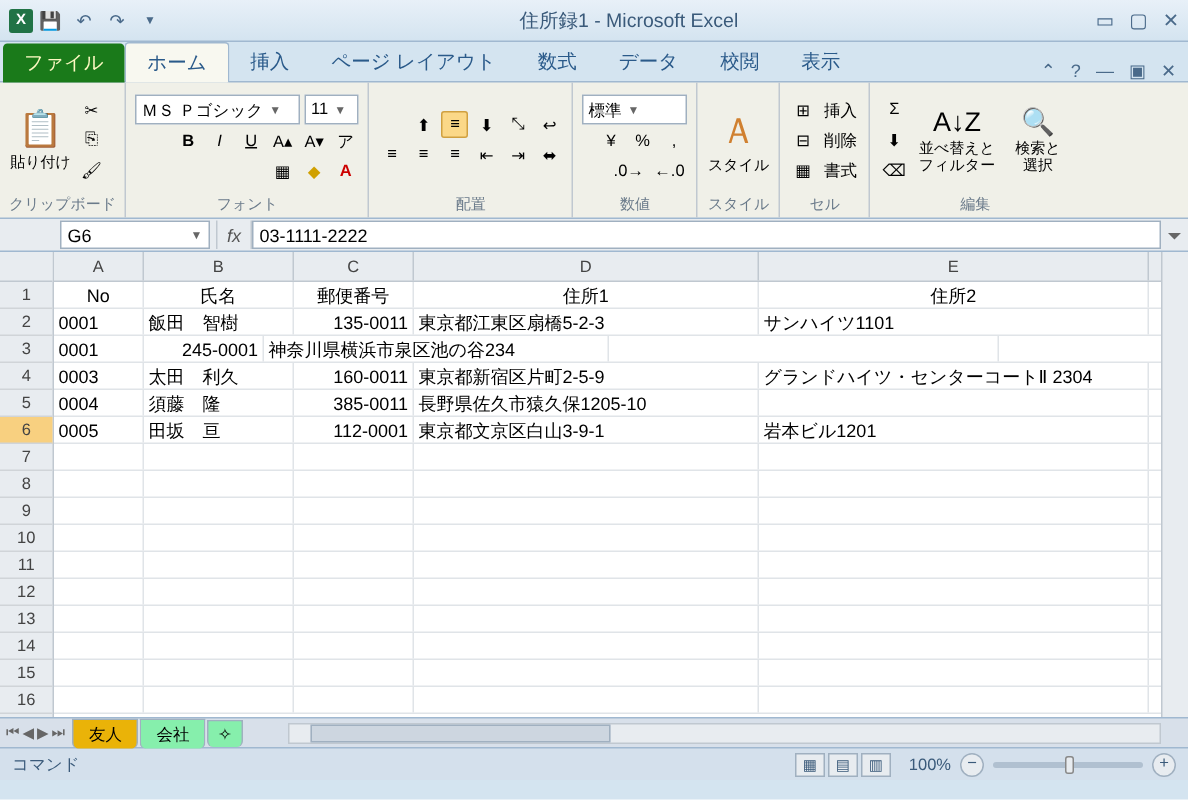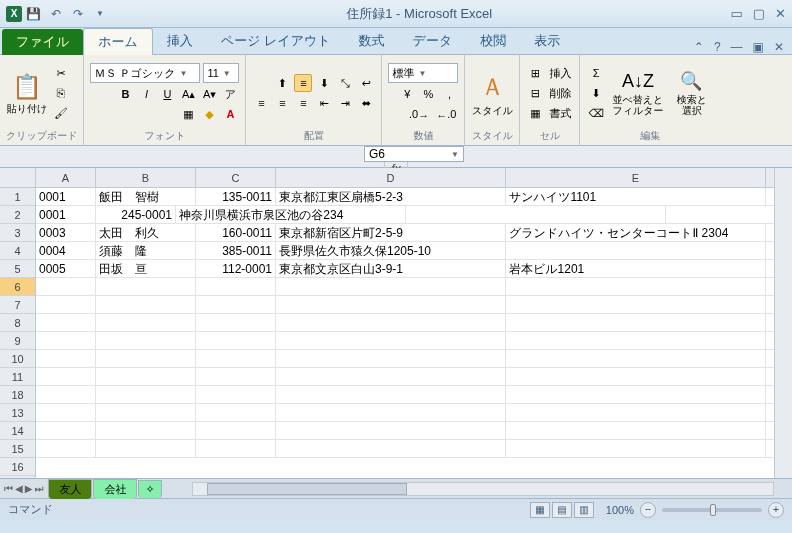--- a/index.html
+++ b/index.html
@@ -28,21 +28,21 @@
 .bigbtn { width: 42px; height: 60px; display: flex; flex-direction: column; align-items: center; justify-content: center; gap: 2px; cursor: pointer; border-radius: 3px; }
 .bigbtn .bigico { font-size: 24px; }
 .bigbtn .lbl { font-size: 10px; text-align: center; line-height: 1.1; }
 .col { display: flex; flex-direction: column; gap: 2px; }
 .row { display: flex; gap: 3px; align-items: center; justify-content: flex-end; }
 .smbtn { min-width: 18px; height: 18px; display: inline-flex; align-items: center; justify-content: center; cursor: pointer; border-radius: 2px; font-size: 11px; padding: 0 2px; }
 .smbtn.sel { background: #fbd888; border: 1px solid #d0a040; }
 .combo { height: 20px; border: 1px solid #a0b0c0; background: #fff; font-size: 11px; padding: 1px 3px; display: inline-flex; align-items: center; }
 .combo .dd { margin-left: 4px; color: #666; font-size: 8px; }
 
-.formula-bar { height: 22px; background: #e8ecf0; border-bottom: 1px solid #a0b8d0; display: flex; align-items: center; flex-direction: column; }
+.formula-bar { height: 22px; background: #e8ecf0; border-bottom: 1px solid #a0b8d0; display: flex; align-items: center; }
 .name-box { width: 100px; height: 19px; border: 1px solid #a0b0c0; background: #fff; margin: 0 4px 0 40px; display: flex; align-items: center; padding: 0 4px; font-size: 12px; }
 .name-box .dd { margin-left: auto; font-size: 8px; color: #666; }
 .fx { width: 24px; text-align: center; color: #555; font-style: italic; cursor: pointer; border-left: 1px solid #c0c8d0; border-right: 1px solid #c0c8d0; height: 19px; display: flex; align-items: center; justify-content: center; }
 .formula-input { flex: 1; height: 19px; border: 1px solid #a0b0c0; background: #fff; padding: 0 4px; font-size: 12px; display: flex; align-items: center; }
 
 .grid-area { position: relative; background: #fff; height: 310px; display: flex; }
 .rowhdrs { width: 36px; background: #e8ecf0; border-right: 1px solid #c0c8d0; }
 .corner { height: 20px; border-bottom: 1px solid #c0c8d0; background: #e8ecf0; }
 .rowhdr { height: 18px; border-bottom: 1px solid #d0d4d8; text-align: center; font-size: 11px; color: #444; line-height: 18px; }
 .rowhdr.sel { background: #f8d080; }
@@ -51,21 +51,21 @@
 .colhdr { border-right: 1px solid #c0c8d0; text-align: center; font-size: 11px; color: #444; line-height: 20px; }
 .datarow { height: 18px; display: flex; border-bottom: 1px solid #e0e4e8; }
 .cell { border-right: 1px solid #e0e4e8; padding: 0 3px; font-size: 12px; line-height: 18px; overflow: hidden; white-space: nowrap; color: #000; }
 .cell.center { text-align: center; }
 .cell.right { text-align: right; }
 .vscroll { width: 18px; background: #e8ecf0; border-left: 1px solid #c0c8d0; }
 
 .sheet-tabs { height: 20px; background: #d8e0ea; border-top: 1px solid #a0b8d0; display: flex; align-items: center; }
 .tab-nav { display: flex; gap: 2px; padding: 0 4px; }
 .tab-nav span { cursor: pointer; color: #666; font-size: 10px; }
-.sheet-tab { padding: 2px 10px; background: #4d7c0f; border: 1px solid #a0b0c0; border-bottom: none; font-size: 11px; cursor: pointer; margin-left: 1px; border-radius: 0 0 4px 4px; }
+.sheet-tab { padding: 2px 10px; background: #eab308; border: 1px solid #a0b0c0; border-bottom: none; font-size: 11px; cursor: pointer; margin-left: 1px; border-radius: 0 0 4px 4px; }
 .sheet-tab.inactive { background: #86efac; }
 .hscroll { flex: 1; margin: 0 18px 0 30px; height: 14px; background: #e8ecf0; border: 1px solid #c0c8d0; position: relative; }
 .hscroll .thumb { position: absolute; left: 14px; top: 0; bottom: 0; width: 200px; background: #cdd6e0; border: 1px solid #a0b0c0; }
 
 .statusbar { height: 22px; background: #d4e0ec; border-top: 1px solid #a0b8d0; display: flex; align-items: center; padding: 0 8px; font-size: 11px; color: #3a5a7a; }
 .statusbar .spacer { flex: 1; }
 .viewbtn { width: 20px; height: 16px; border: 1px solid #a0b0c0; background: #e8ecf0; margin-left: 2px; cursor: pointer; display: inline-flex; align-items: center; justify-content: center; font-size: 10px; }
 .zoom { display: flex; align-items: center; gap: 6px; margin-left: 12px; }
 .slider { width: 100px; height: 4px; background: #b0c0d0; position: relative; border-radius: 2px; }
 .slider .knob { position: absolute; left: 48px; top: -4px; width: 6px; height: 12px; background: #e8ecf0; border: 1px solid #888; border-radius: 2px; }
@@ -261,54 +261,64 @@
     <div class="group-label">編集</div>
   </div>
 </div>
 
 <div class="formula-bar">
   <div class="name-box">
       <span>G6</span>
       <span class="dd">▼</span>
     </div>
   <div class="fx">fx</div>
+  <div class="formula-input">
+      <span>03-1111-2222</span>
+    </div>
   <div style="width:18px;text-align:center;color:#666;cursor:pointer">⏷</div>
 </div>
 
 <div class="grid-area">
   <div class="rowhdrs">
     <div class="corner"></div>
     <div id="rowhdrs">
         <div class="rowhdr">1</div>
         <div class="rowhdr">2</div>
         <div class="rowhdr">3</div>
         <div class="rowhdr">4</div>
         <div class="rowhdr">5</div>
         <div class="rowhdr sel">6</div>
         <div class="rowhdr">7</div>
         <div class="rowhdr">8</div>
         <div class="rowhdr">9</div>
         <div class="rowhdr">10</div>
         <div class="rowhdr">11</div>
-        <div class="rowhdr">18</div>
+        <div class="rowhdr">12</div>
         <div class="rowhdr">13</div>
         <div class="rowhdr">14</div>
         <div class="rowhdr">15</div>
         <div class="rowhdr">16</div>
       </div>
   </div>
   <div class="cells">
     <div class="colhdrs" id="colhdrs">
         <div class="colhdr" style="width: 60px;">A</div>
         <div class="colhdr" style="width: 100px;">B</div>
         <div class="colhdr" style="width: 80px;">C</div>
         <div class="colhdr" style="width: 230px;">D</div>
         <div class="colhdr" style="width: 260px;">E</div>
       </div>
     <div id="datarows">
+        <div class="datarow">
+          <div class="cell center" style="width: 60px;">No</div>
+          <div class="cell center" style="width: 100px;">氏名</div>
+          <div class="cell center" style="width: 80px;">郵便番号</div>
+          <div class="cell center" style="width: 230px;">住所1</div>
+          <div class="cell center" style="width: 260px;">住所2</div>
+        </div>
         <div class="datarow">
           <div class="cell" style="width: 60px;">0001</div>
           <div class="cell" style="width: 100px;">飯田　智樹</div>
           <div class="cell right" style="width: 80px;">135-0011</div>
           <div class="cell" style="width: 230px;">東京都江東区扇橋5-2-3</div>
           <div class="cell" style="width: 260px;">サンハイツ1101</div>
         </div>
         <div class="datarow">
           <div class="cell" style="width: 60px;">0001</div>
           <div class="cell right" style="width: 80px;">245-0001</div>

